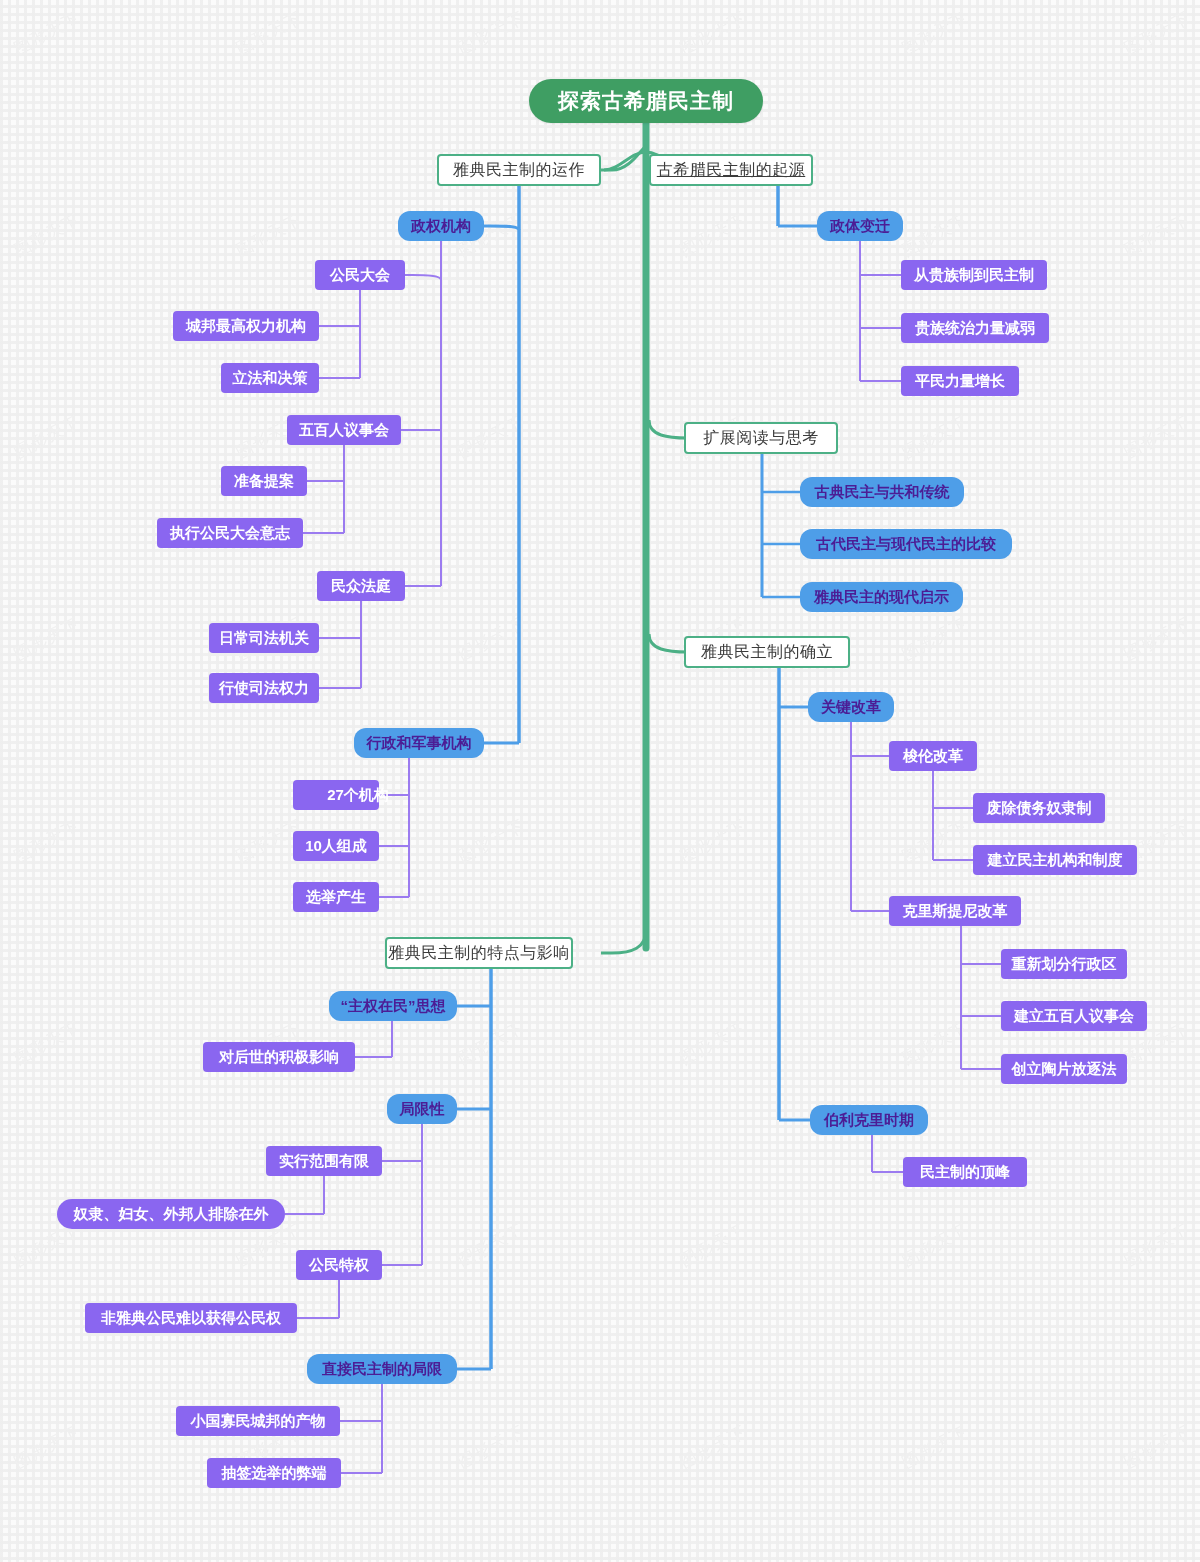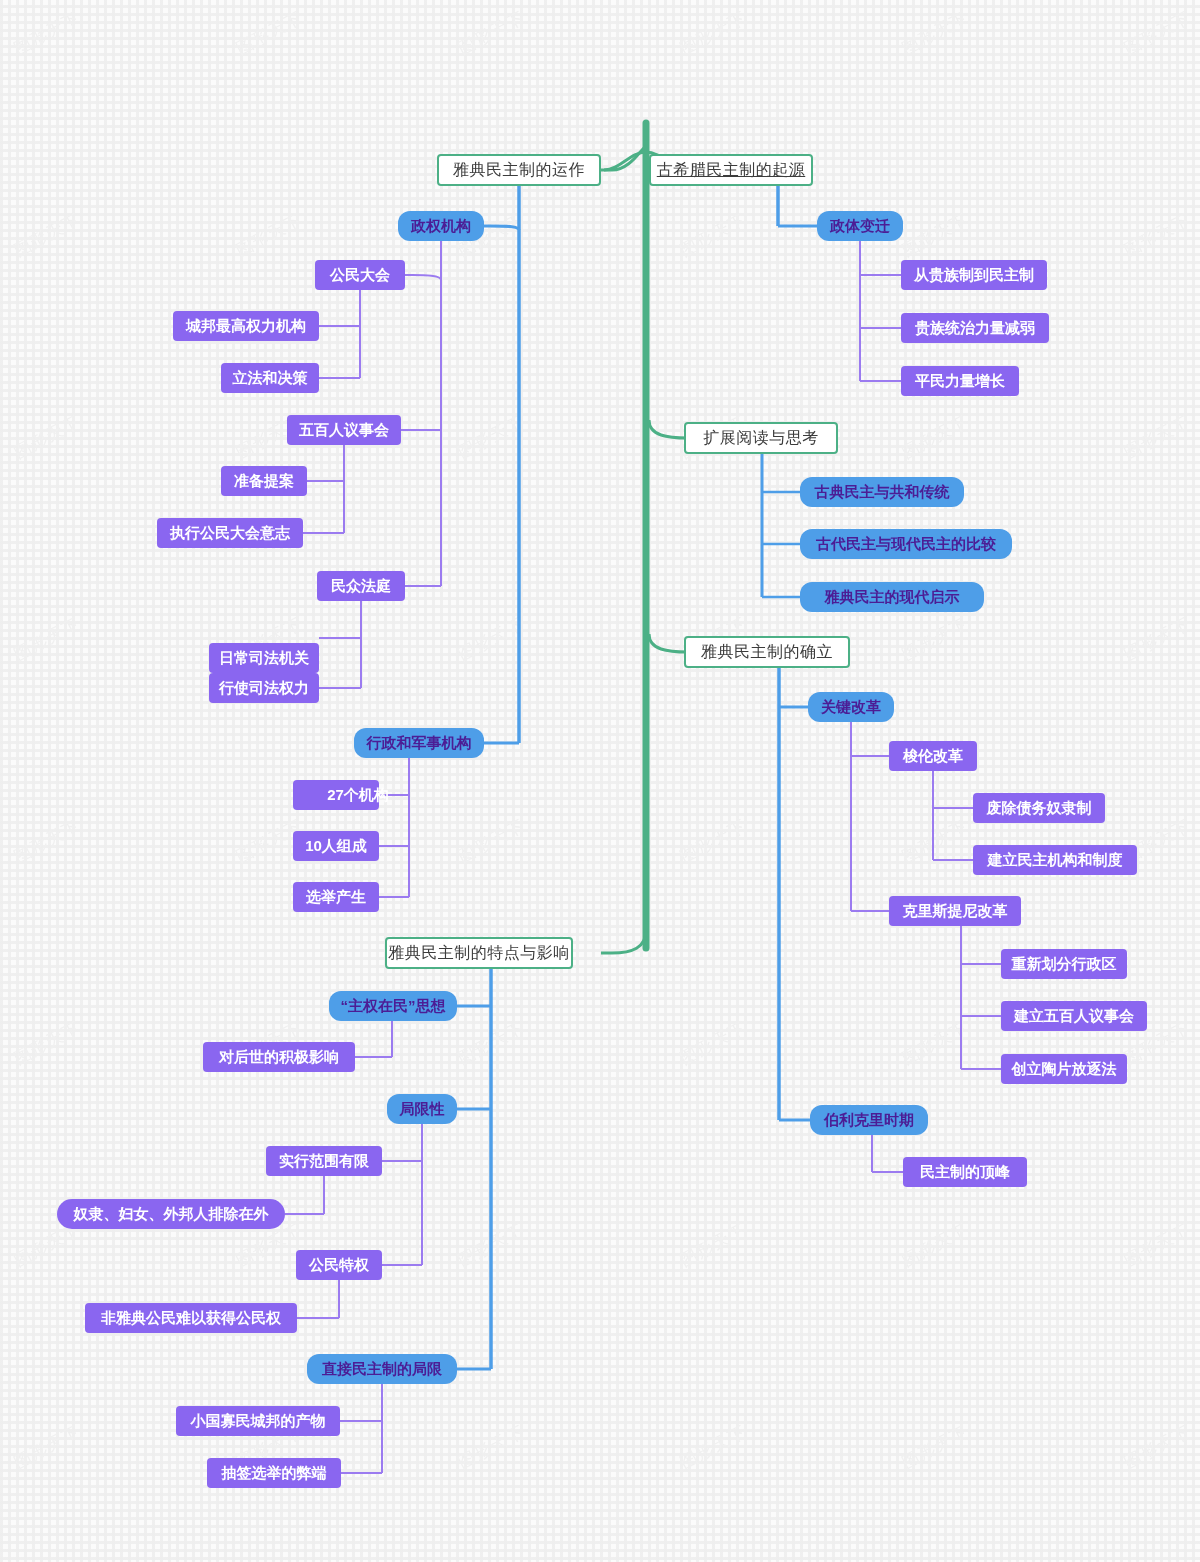--- a/index.html
+++ b/index.html
@@ -210,46 +210,47 @@
 
   <path d="M339,1280 L339,1318" stroke="#9b7bf0" stroke-width="2" fill="none"></path>
   <path d="M339,1318 C339,1318 320,1318 308,1318 L297,1318" stroke="#9b7bf0" stroke-width="2" fill="none"></path>
 
   <path d="M382,1384 L382,1473" stroke="#9b7bf0" stroke-width="2" fill="none"></path>
   <path d="M382,1421 C382,1421 365,1421 352,1421 L340,1421" stroke="#9b7bf0" stroke-width="2" fill="none"></path>
   <path d="M382,1473 C382,1473 365,1473 352,1473 L341,1473" stroke="#9b7bf0" stroke-width="2" fill="none"></path>
 </svg>
 
 <div id="nodes">
+    <div class="node n-root" style="left: 529px; top: 79px; width: 234px; height: 44px;">探索古希腊民主制</div>
     <div class="node n-main" style="left: 437px; top: 154px; width: 164px; height: 32px;">雅典民主制的运作</div>
     <div class="node n-main" style="left: 649px; top: 154px; width: 164px; height: 32px; text-decoration: underline;">古希腊民主制的起源</div>
     <div class="node n-main" style="left: 684px; top: 422px; width: 154px; height: 32px;">扩展阅读与思考</div>
     <div class="node n-main" style="left: 684px; top: 636px; width: 166px; height: 32px;">雅典民主制的确立</div>
     <div class="node n-main" style="left: 385px; top: 937px; width: 188px; height: 32px;">雅典民主制的特点与影响</div>
     <div class="node n-blue" style="left: 398px; top: 211px; width: 86px; height: 30px;">政权机构</div>
     <div class="node n-purple" style="left: 315px; top: 260px; width: 90px; height: 30px;">公民大会</div>
     <div class="node n-purple" style="left: 173px; top: 311px; width: 146px; height: 30px;">城邦最高权力机构</div>
     <div class="node n-purple" style="left: 221px; top: 363px; width: 98px; height: 30px;">立法和决策</div>
     <div class="node n-purple" style="left: 287px; top: 415px; width: 114px; height: 30px;">五百人议事会</div>
     <div class="node n-purple" style="left: 221px; top: 466px; width: 86px; height: 30px;">准备提案</div>
     <div class="node n-purple" style="left: 157px; top: 518px; width: 146px; height: 30px;">执行公民大会意志</div>
     <div class="node n-purple" style="left: 317px; top: 571px; width: 88px; height: 30px;">民众法庭</div>
-    <div class="node n-purple" style="left: 209px; top: 623px; width: 110px; height: 30px; margin-top: 20px;">日常司法机关</div>
+    <div class="node n-purple" style="left: 209px; top: 623px; width: 110px; height: 30px;">日常司法机关</div>
     <div class="node n-purple" style="left: 209px; top: 673px; width: 110px; height: 30px;">行使司法权力</div>
     <div class="node n-blue" style="left: 354px; top: 728px; width: 130px; height: 30px;">行政和军事机构</div>
     <div class="node n-purple" style="left: 293px; top: 780px; width: 86px; height: 30px; padding-left: 44px;">27个机构</div>
     <div class="node n-purple" style="left: 293px; top: 831px; width: 86px; height: 30px;">10人组成</div>
     <div class="node n-purple" style="left: 293px; top: 882px; width: 86px; height: 30px;">选举产生</div>
     <div class="node n-blue" style="left: 817px; top: 211px; width: 86px; height: 30px;">政体变迁</div>
     <div class="node n-purple" style="left: 901px; top: 260px; width: 146px; height: 30px;">从贵族制到民主制</div>
     <div class="node n-purple" style="left: 901px; top: 313px; width: 148px; height: 30px;">贵族统治力量减弱</div>
     <div class="node n-purple" style="left: 901px; top: 366px; width: 118px; height: 30px;">平民力量增长</div>
     <div class="node n-blue" style="left: 800px; top: 477px; width: 164px; height: 30px;">古典民主与共和传统</div>
     <div class="node n-blue" style="left: 800px; top: 529px; width: 212px; height: 30px;">古代民主与现代民主的比较</div>
-    <div class="node n-blue" style="left: 800px; top: 582px; width: 184px; height: 30px;">雅典民主的现代启示</div>
+    <div class="node n-blue" style="left: 800px; top: 582px; width: 163px; height: 30px;">雅典民主的现代启示</div>
     <div class="node n-blue" style="left: 808px; top: 692px; width: 86px; height: 30px;">关键改革</div>
     <div class="node n-purple" style="left: 889px; top: 741px; width: 88px; height: 30px;">梭伦改革</div>
     <div class="node n-purple" style="left: 973px; top: 793px; width: 132px; height: 30px;">废除债务奴隶制</div>
     <div class="node n-purple" style="left: 973px; top: 845px; width: 164px; height: 30px;">建立民主机构和制度</div>
     <div class="node n-purple" style="left: 889px; top: 896px; width: 132px; height: 30px;">克里斯提尼改革</div>
     <div class="node n-purple" style="left: 1001px; top: 949px; width: 126px; height: 30px;">重新划分行政区</div>
     <div class="node n-purple" style="left: 1001px; top: 1001px; width: 146px; height: 30px;">建立五百人议事会</div>
     <div class="node n-purple" style="left: 1001px; top: 1054px; width: 126px; height: 30px;">创立陶片放逐法</div>
     <div class="node n-blue" style="left: 810px; top: 1105px; width: 118px; height: 30px;">伯利克里时期</div>
     <div class="node n-purple" style="left: 903px; top: 1157px; width: 124px; height: 30px;">民主制的顶峰</div>

